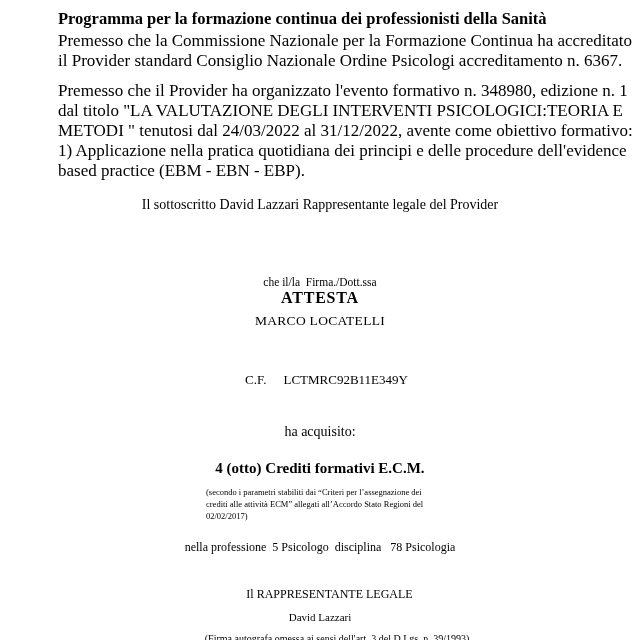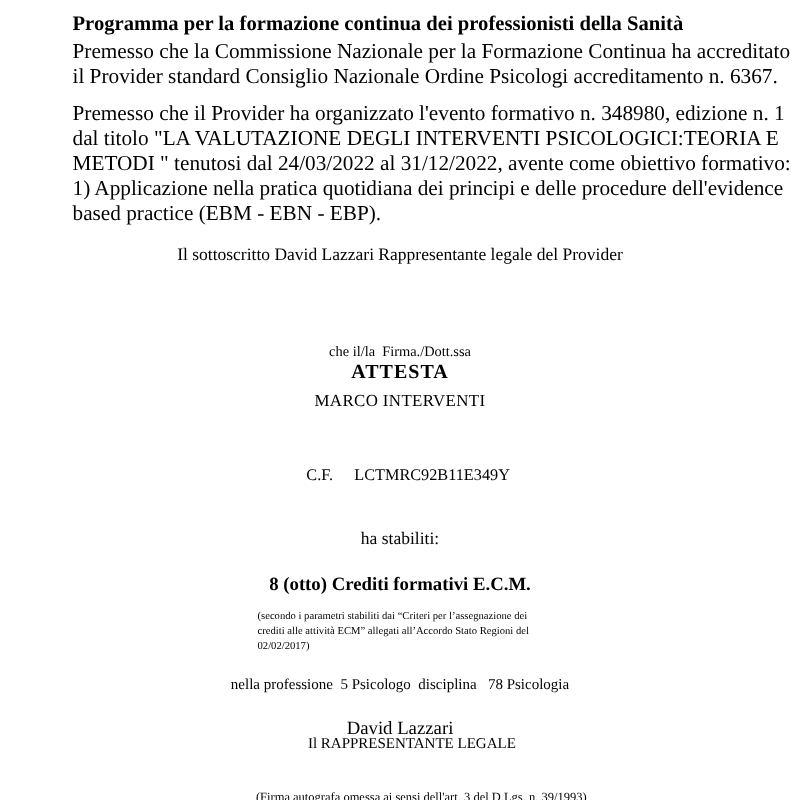--- a/index.html
+++ b/index.html
@@ -56,21 +56,21 @@
   .acquired-line { top: 424px; font-size: 14px; }
   .credits-line { top: 460px; font-size: 15px; font-weight: bold; }
   .credits-note {
     left: 206px;
     top: 486px;
     font-size: 8.5px;
     line-height: 12px;
   }
   .profession-line { top: 540px; font-size: 12px; }
   .legal-rep-heading { top: 587px; font-size: 12px; margin-left: 19px; }
-  .legal-rep-name { top: 575px; font-size: 15px; }
+  .legal-rep-name { top: 611px; font-size: 11px; }
   .signature-note {
     top: 633px;
     font-size: 10px;
     padding-left: 34px;
   }
 </style>
 </head>
 <body>
 
 <div class="page">
@@ -85,30 +85,30 @@
 METODI " tenutosi dal 24/03/2022 al 31/12/2022, avente come obiettivo formativo:
 1) Applicazione nella pratica quotidiana dei principi e delle procedure dell'evidence
 based practice (EBM - EBN - EBP).</div>
 
   <div class="abs centered declarer-line">Il sottoscritto David Lazzari Rappresentante legale del Provider</div>
 
   <div class="abs centered attesta-heading">ATTESTA</div>
 
   <div class="abs centered salutation-line">che il/la  Firma./Dott.ssa</div>
 
-  <div class="abs centered participant-name">MARCO INTERVENTI</div>
+  <div class="abs centered participant-name">MARCO LOCATELLI</div>
 
   <div class="abs centered cf-line">
     <span>C.F.</span><span class="cf-value">LCTMRC92B11E349Y</span>
   </div>
 
 
-  <div class="abs centered acquired-line">ha stabiliti:</div>
+  <div class="abs centered acquired-line">ha acquisito:</div>
 
-  <div class="abs centered credits-line">8 (otto) Crediti formativi E.C.M.</div>
+  <div class="abs centered credits-line">4 (otto) Crediti formativi E.C.M.</div>
 
   <div class="abs credits-note">(secondo i parametri stabiliti dai “Criteri per l’assegnazione dei
 crediti alle attività ECM” allegati all’Accordo Stato Regioni del
 02/02/2017)</div>
 
   <div class="abs centered profession-line">nella professione  5 Psicologo  disciplina   78 Psicologia</div>
 
   <div class="abs centered legal-rep-heading">Il RAPPRESENTANTE LEGALE</div>
 
   <div class="abs centered legal-rep-name">David Lazzari</div>

